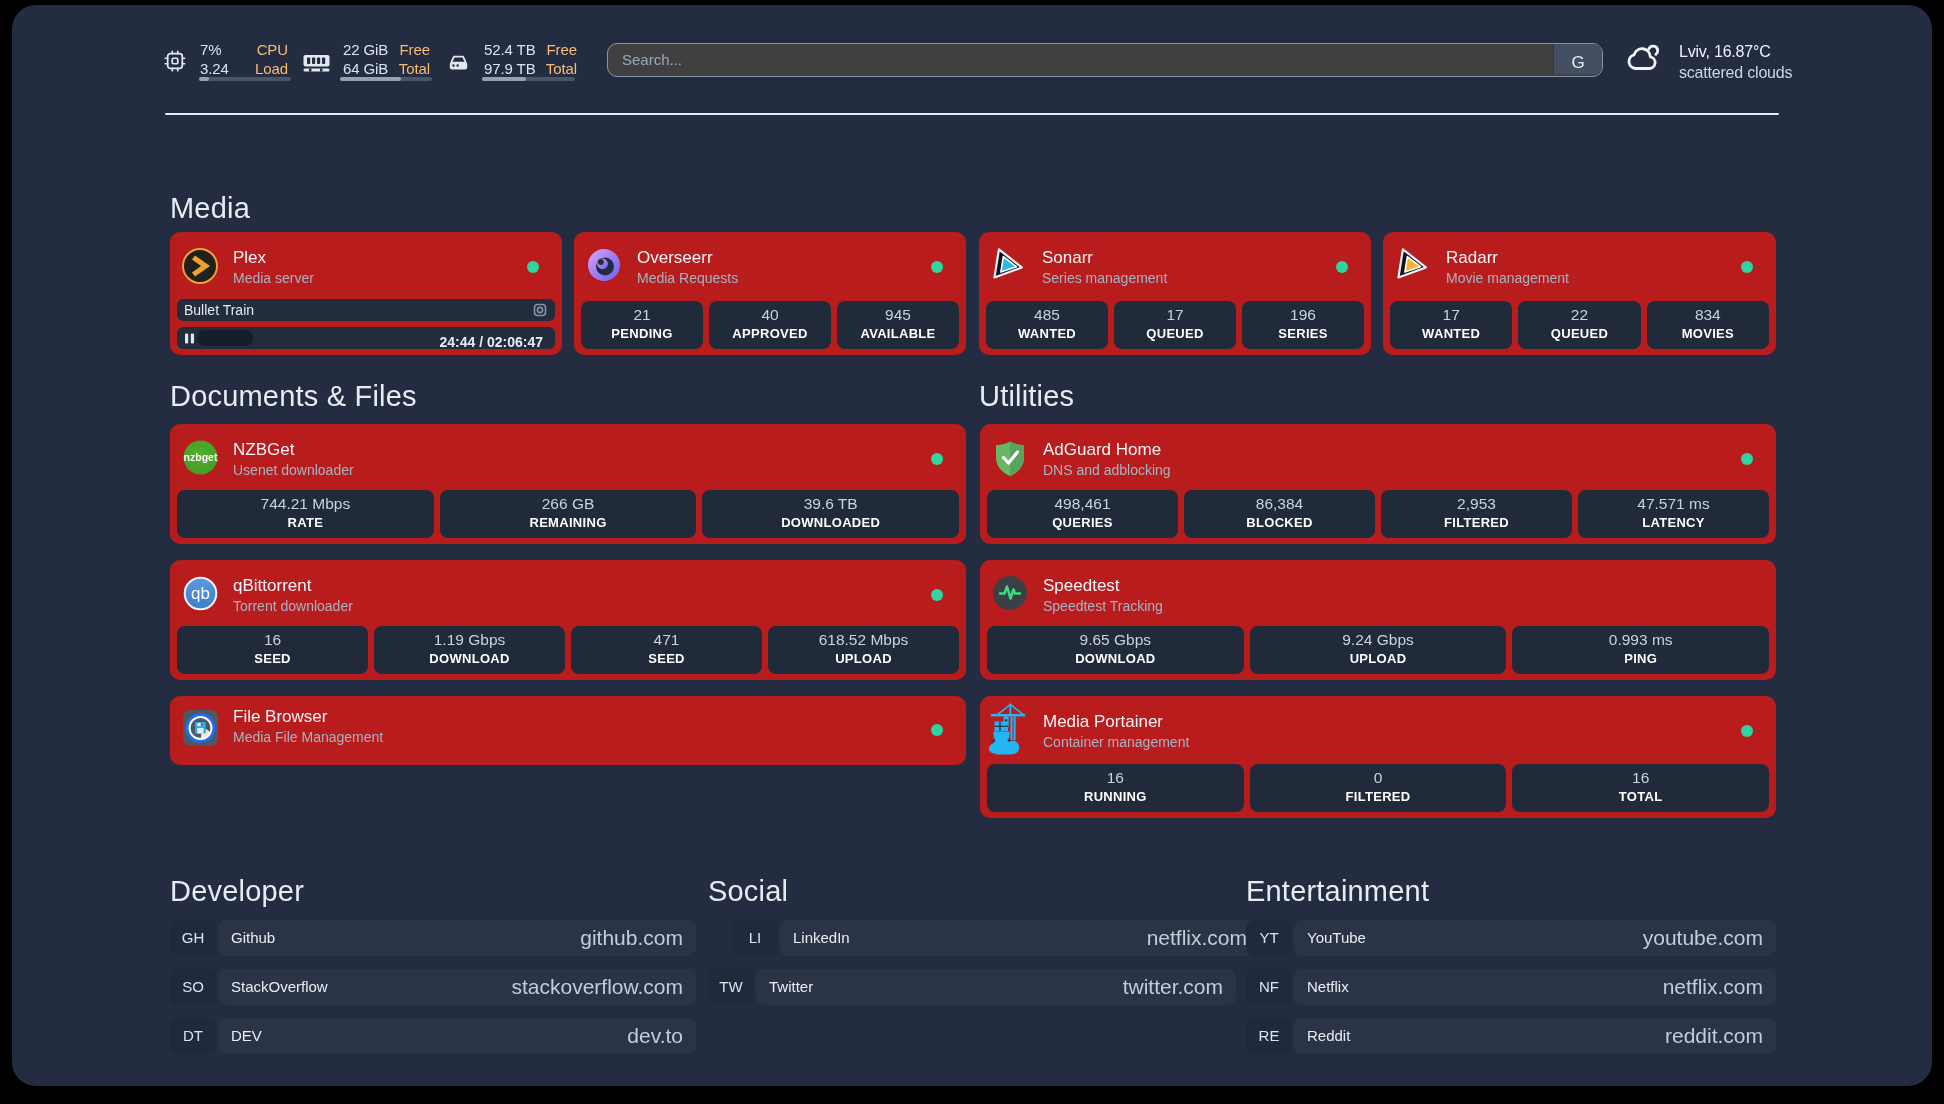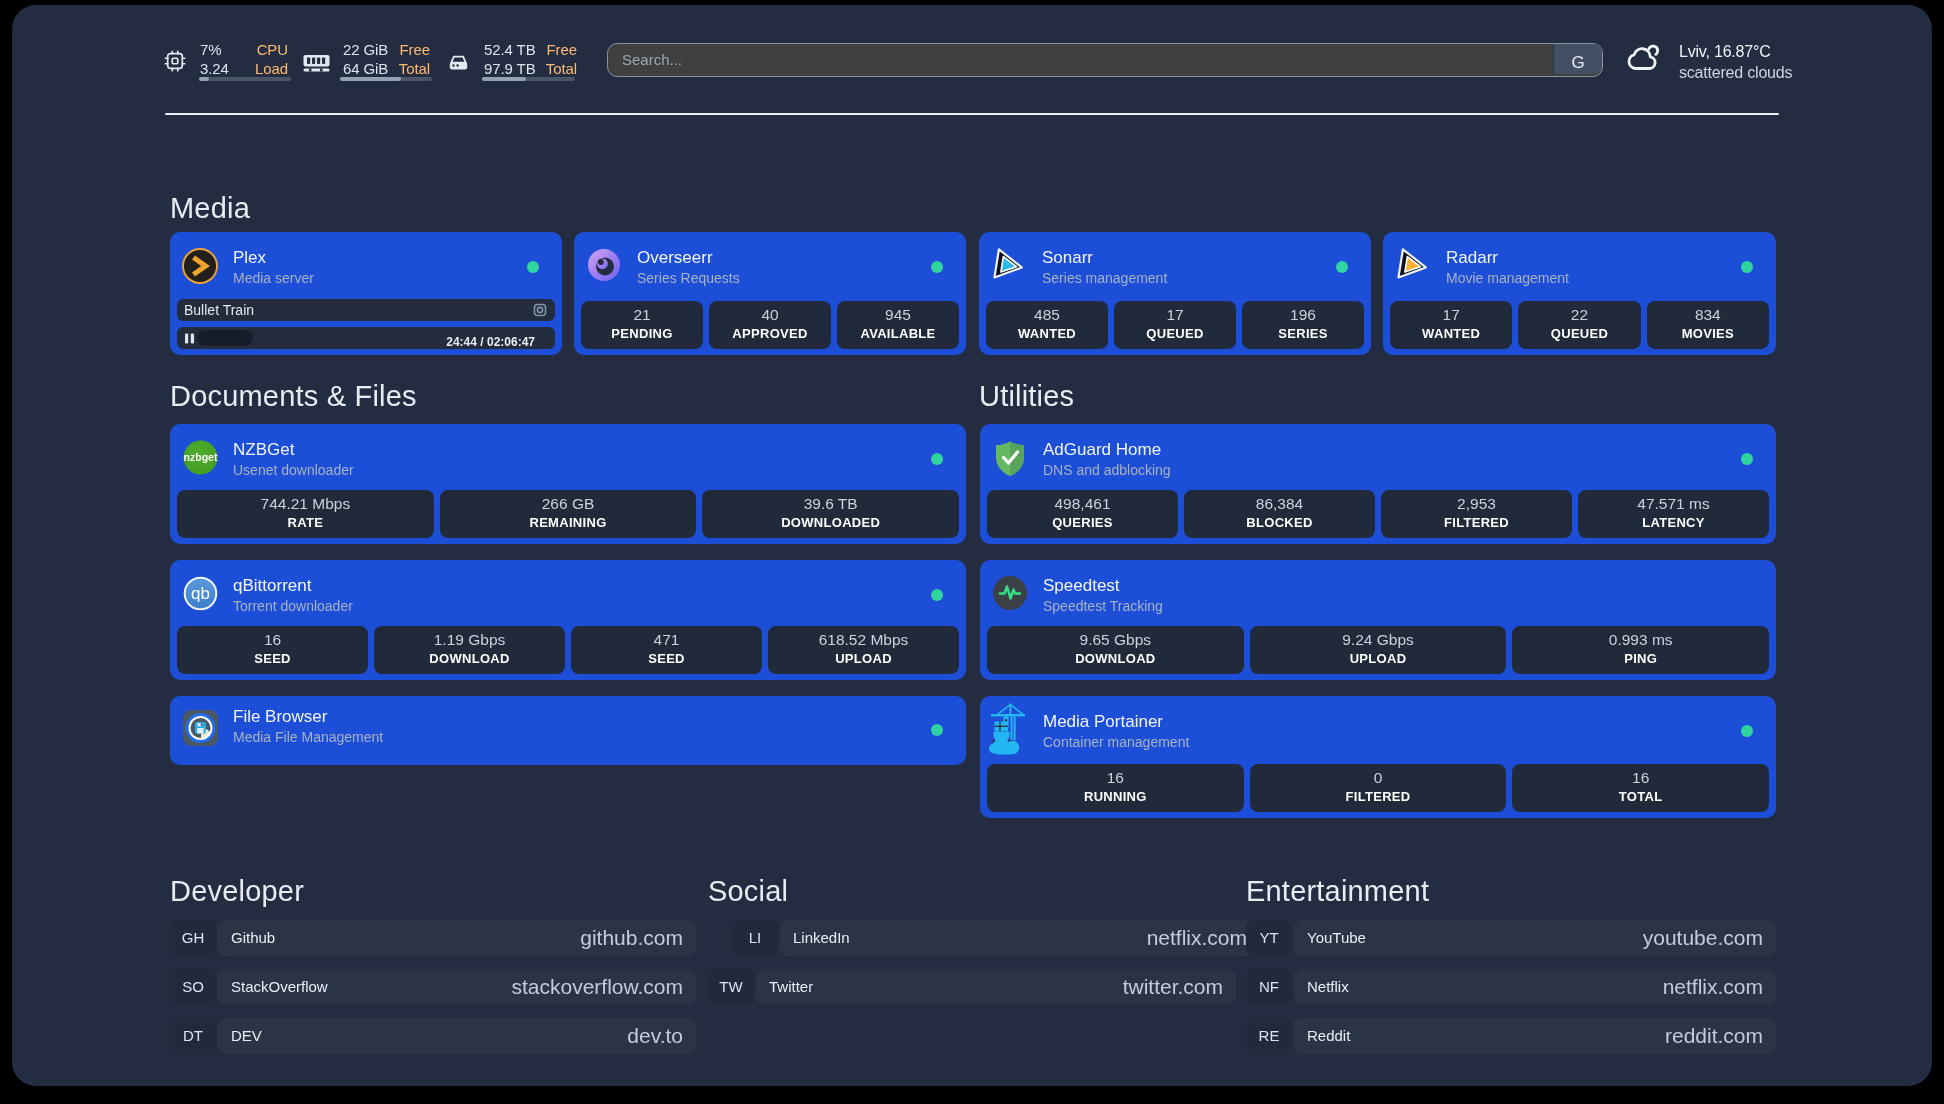--- a/index.html
+++ b/index.html
@@ -15,21 +15,21 @@
 
 #search{position:absolute;left:607px;top:43px;width:996px;height:34px;border:1.5px solid #8893a8;border-radius:10px;background:#404040}
 #search .ph{position:absolute;left:14px;top:0;line-height:31px;font-size:15px;color:#9aa7b8}
 #search .gbtn{position:absolute;right:0;top:0;width:49px;height:30px;background:#454f63;border-left:1.5px solid #2c3650;border-radius:0 8px 8px 0;text-align:center;line-height:37px;font-size:17px;font-weight:500;color:#e8edf4}
 
 .wline1{position:absolute;left:1679px;top:43px;font-size:16px;letter-spacing:-.2px;color:#eef3f9}
 .wline2{position:absolute;left:1679px;top:63.5px;font-size:16px;letter-spacing:-.2px;color:#ccd6e2}
 
 .sec{position:absolute;font-size:29px;font-weight:500;color:#e7ecf3;letter-spacing:.2px}
 
-.card{position:absolute;background:#1d4ed8;border-radius:10px}
+.card{position:absolute;background:#b91c1c;border-radius:10px}
 .icon{position:absolute;left:13px;top:16px;width:34px;height:34px}
 .t1{position:absolute;left:63px;top:16px;font-size:17px;font-weight:500;color:#f2f6fa}
 .t2{position:absolute;left:63px;top:38px;font-size:14px;color:#a6b3c3}
 .dot{position:absolute;right:23px;top:29px;width:12px;height:12px;border-radius:50%;background:#2fd5a0}
 .stats{position:absolute;left:7px;right:7px;bottom:6px;height:48px;display:flex;gap:6px}
 .st{flex:1;background:#202a3a;border-radius:8px;text-align:center;padding-top:4px}
 .sv{font-size:15.5px;color:#c9d3de;line-height:20px}
 .sl{font-size:13px;font-weight:700;color:#fff;line-height:18px;letter-spacing:.3px}
 
 .prow{position:absolute;left:7px;right:7px;background:#222c3c;border-radius:6px}
@@ -113,40 +113,40 @@
             <rect x="1.5" y="1.5" width="11" height="11" rx="3"></rect>
             <circle cx="7" cy="7" r="2.6"></circle>
           </svg>
   </div>
   <div class="prow" style="bottom:6px;height:22px">
     <svg style="position:absolute;left:7px;top:5.5px" width="11" height="11" viewBox="0 0 11 11" fill="#dfe6ef">
             <rect x="1" y="0.5" width="3.2" height="10" rx="1"></rect>
             <rect x="6.8" y="0.5" width="3.2" height="10" rx="1"></rect>
           </svg>
     <div style="position:absolute;left:20px;top:3px;width:56px;height:16px;border-radius:8px;background:#161e2b"></div>
-    <span style="position:absolute;right:20px;line-height:31px;font-size:12px;font-weight:600;color:#e7edf4">24:44 / 02:06:47</span>
+    <span style="position:absolute;right:12px;line-height:31px;font-size:14px;font-weight:600;color:#e7edf4">24:44 / 02:06:47</span>
   </div>
 </div>
 
 <div class="card" style="left:574px;top:232px;width:392px;height:123px">
   <svg class="icon" viewBox="0 0 34 34">
           <defs>
             <linearGradient id="ovg" x1="0" y1="0" x2="1" y2="1">
               <stop offset="0" stop-color="#d5aaf4"></stop>
               <stop offset="0.5" stop-color="#9f7df2"></stop>
               <stop offset="1" stop-color="#6c66ee"></stop>
             </linearGradient>
           </defs>
           <circle cx="17" cy="17" r="16" fill="url(#ovg)"></circle>
           <circle cx="18" cy="18.5" r="9" fill="#232c40"></circle>
           <circle cx="15.5" cy="15.8" r="5.4" fill="url(#ovg)"></circle>
           <circle cx="13.8" cy="14" r="3" fill="#232c40"></circle>
         </svg>
   <div class="t1">Overseerr</div>
-        <div class="t2">Series Requests</div>
+        <div class="t2">Media Requests</div>
         <div class="dot"></div>
   <div class="stats">
     <div class="st">
             <div class="sv">21</div>
             <div class="sl">PENDING</div>
           </div>
     <div class="st">
             <div class="sv">40</div>
             <div class="sl">APPROVED</div>
           </div>

